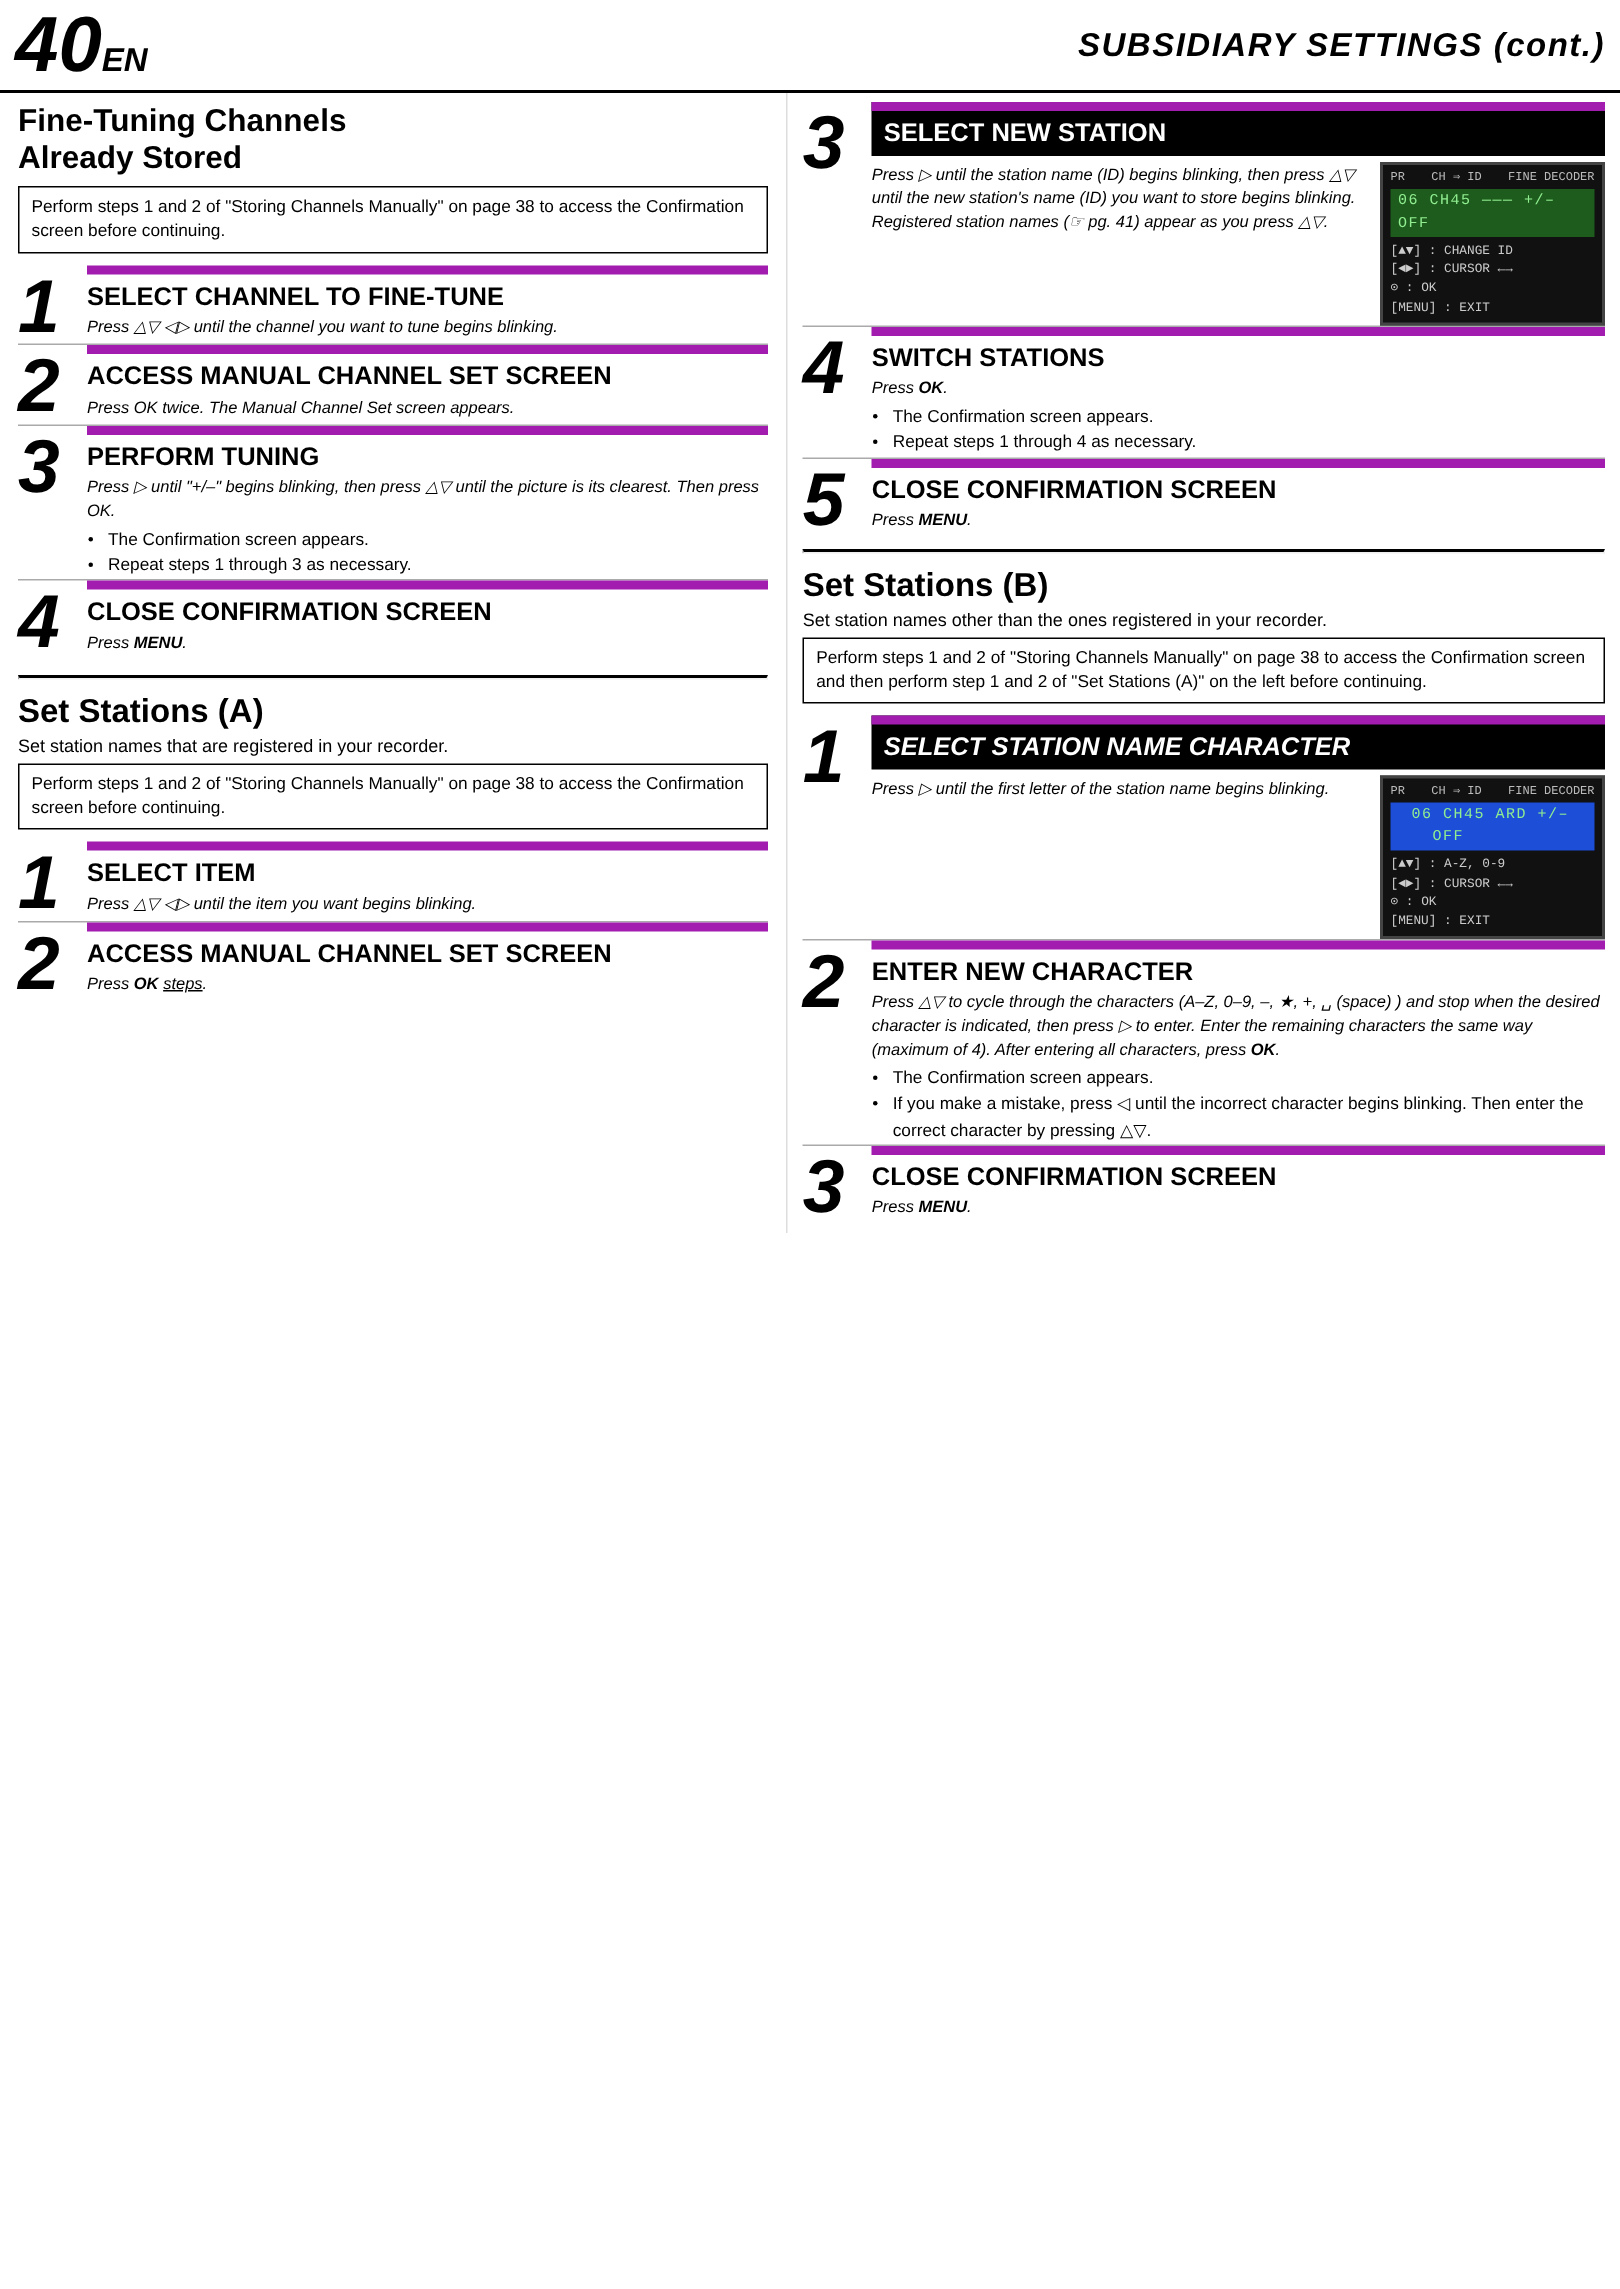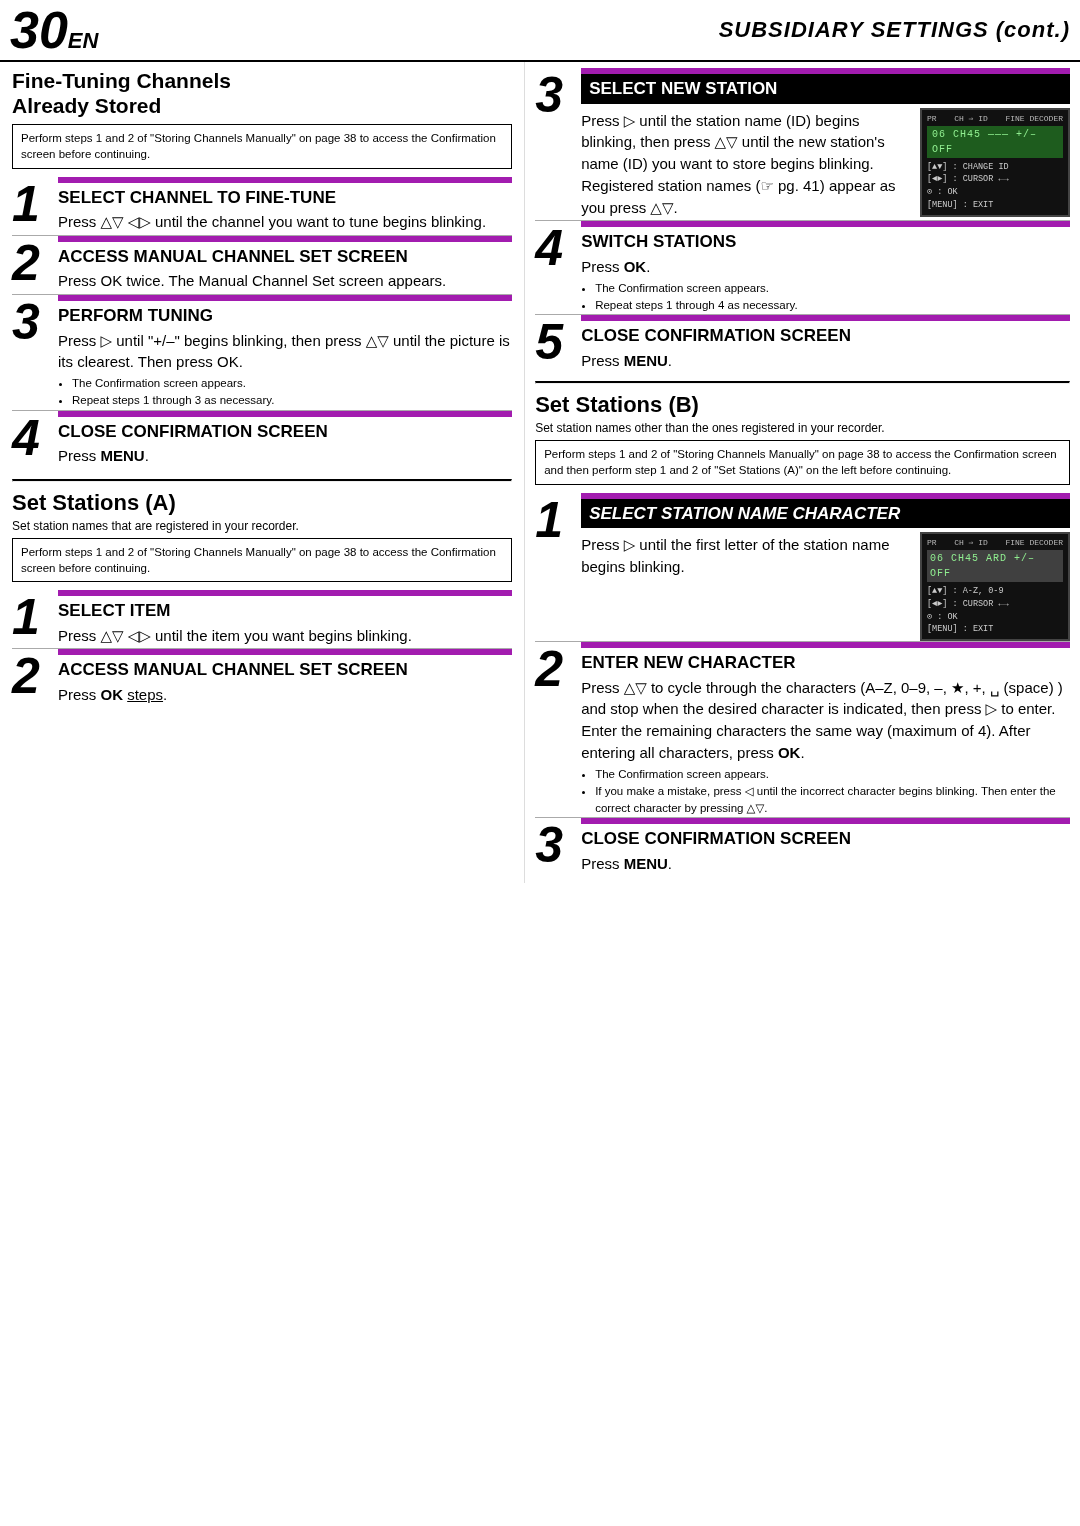--- a/index.html
+++ b/index.html
@@ -81,23 +81,24 @@
       color: #fff;
     }
     .step-heading-txt {
       font-size: 17px;
       font-weight: 900;
       font-family: 'Arial Black', Arial, sans-serif;
       text-transform: uppercase;
       line-height: 1.15;
     }
     .step-body-txt {
-      font-size: 15px;
+      font-size: 11px;
       line-height: 1.45;
       padding: 2px 0;
+      font-style: italic;
     }
 
     .hr-divider {
       border: none;
       border-top: 1px solid #aaa;
       margin: 0;
     }
 
     .small-infobox {
       border: 1px solid #000;
@@ -170,39 +171,39 @@
       line-height: 1.5;
     }
     .inline-screen2 .row1 {
       display: flex;
       justify-content: space-between;
       font-size: 8px;
       color: #bbb;
       margin-bottom: 1px;
     }
     .inline-screen2 .row2 {
-      background: #404040;
+      background: #1d4ed8;
       color: #90ee90;
-      padding: 1px 3px;
+      padding: 1px 14px;
       font-size: 10px;
       letter-spacing: 1px;
       margin-bottom: 3px;
     }
     .inline-screen2 .row3 {
       font-size: 8.5px;
       line-height: 1.5;
       color: #ccc;
     }
   </style>
 </head>
 <body>
 
 <div class="header">
   <div style="display:flex;align-items:baseline;gap:0;">
-    <span style="font-size:52px;font-weight:bold;font-style:italic;line-height:1;">30</span>
+    <span style="font-size:52px;font-weight:bold;font-style:italic;line-height:1;">40</span>
     <span style="font-size:22px;font-weight:bold;font-style:italic;">EN</span>
   </div>
   <div style="font-size:22px;font-weight:bold;font-style:italic;letter-spacing:1px;">SUBSIDIARY SETTINGS (cont.)</div>
 </div>
 
 <div class="columns-wrapper">
 
   <div class="col-left">
 
     <div style="margin-bottom:10px;">

